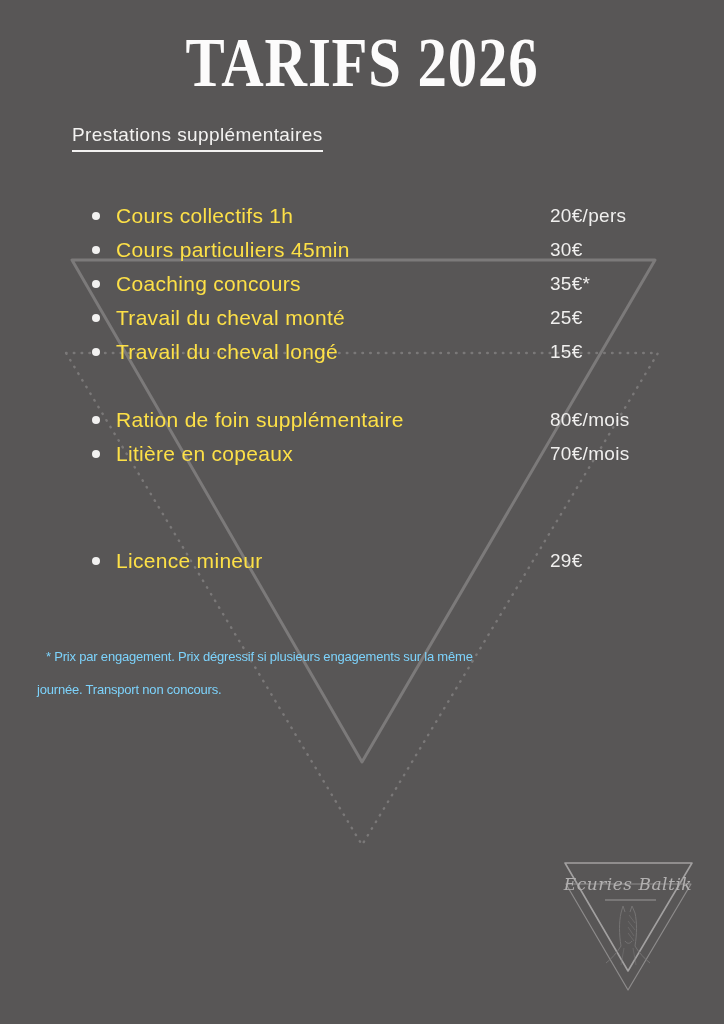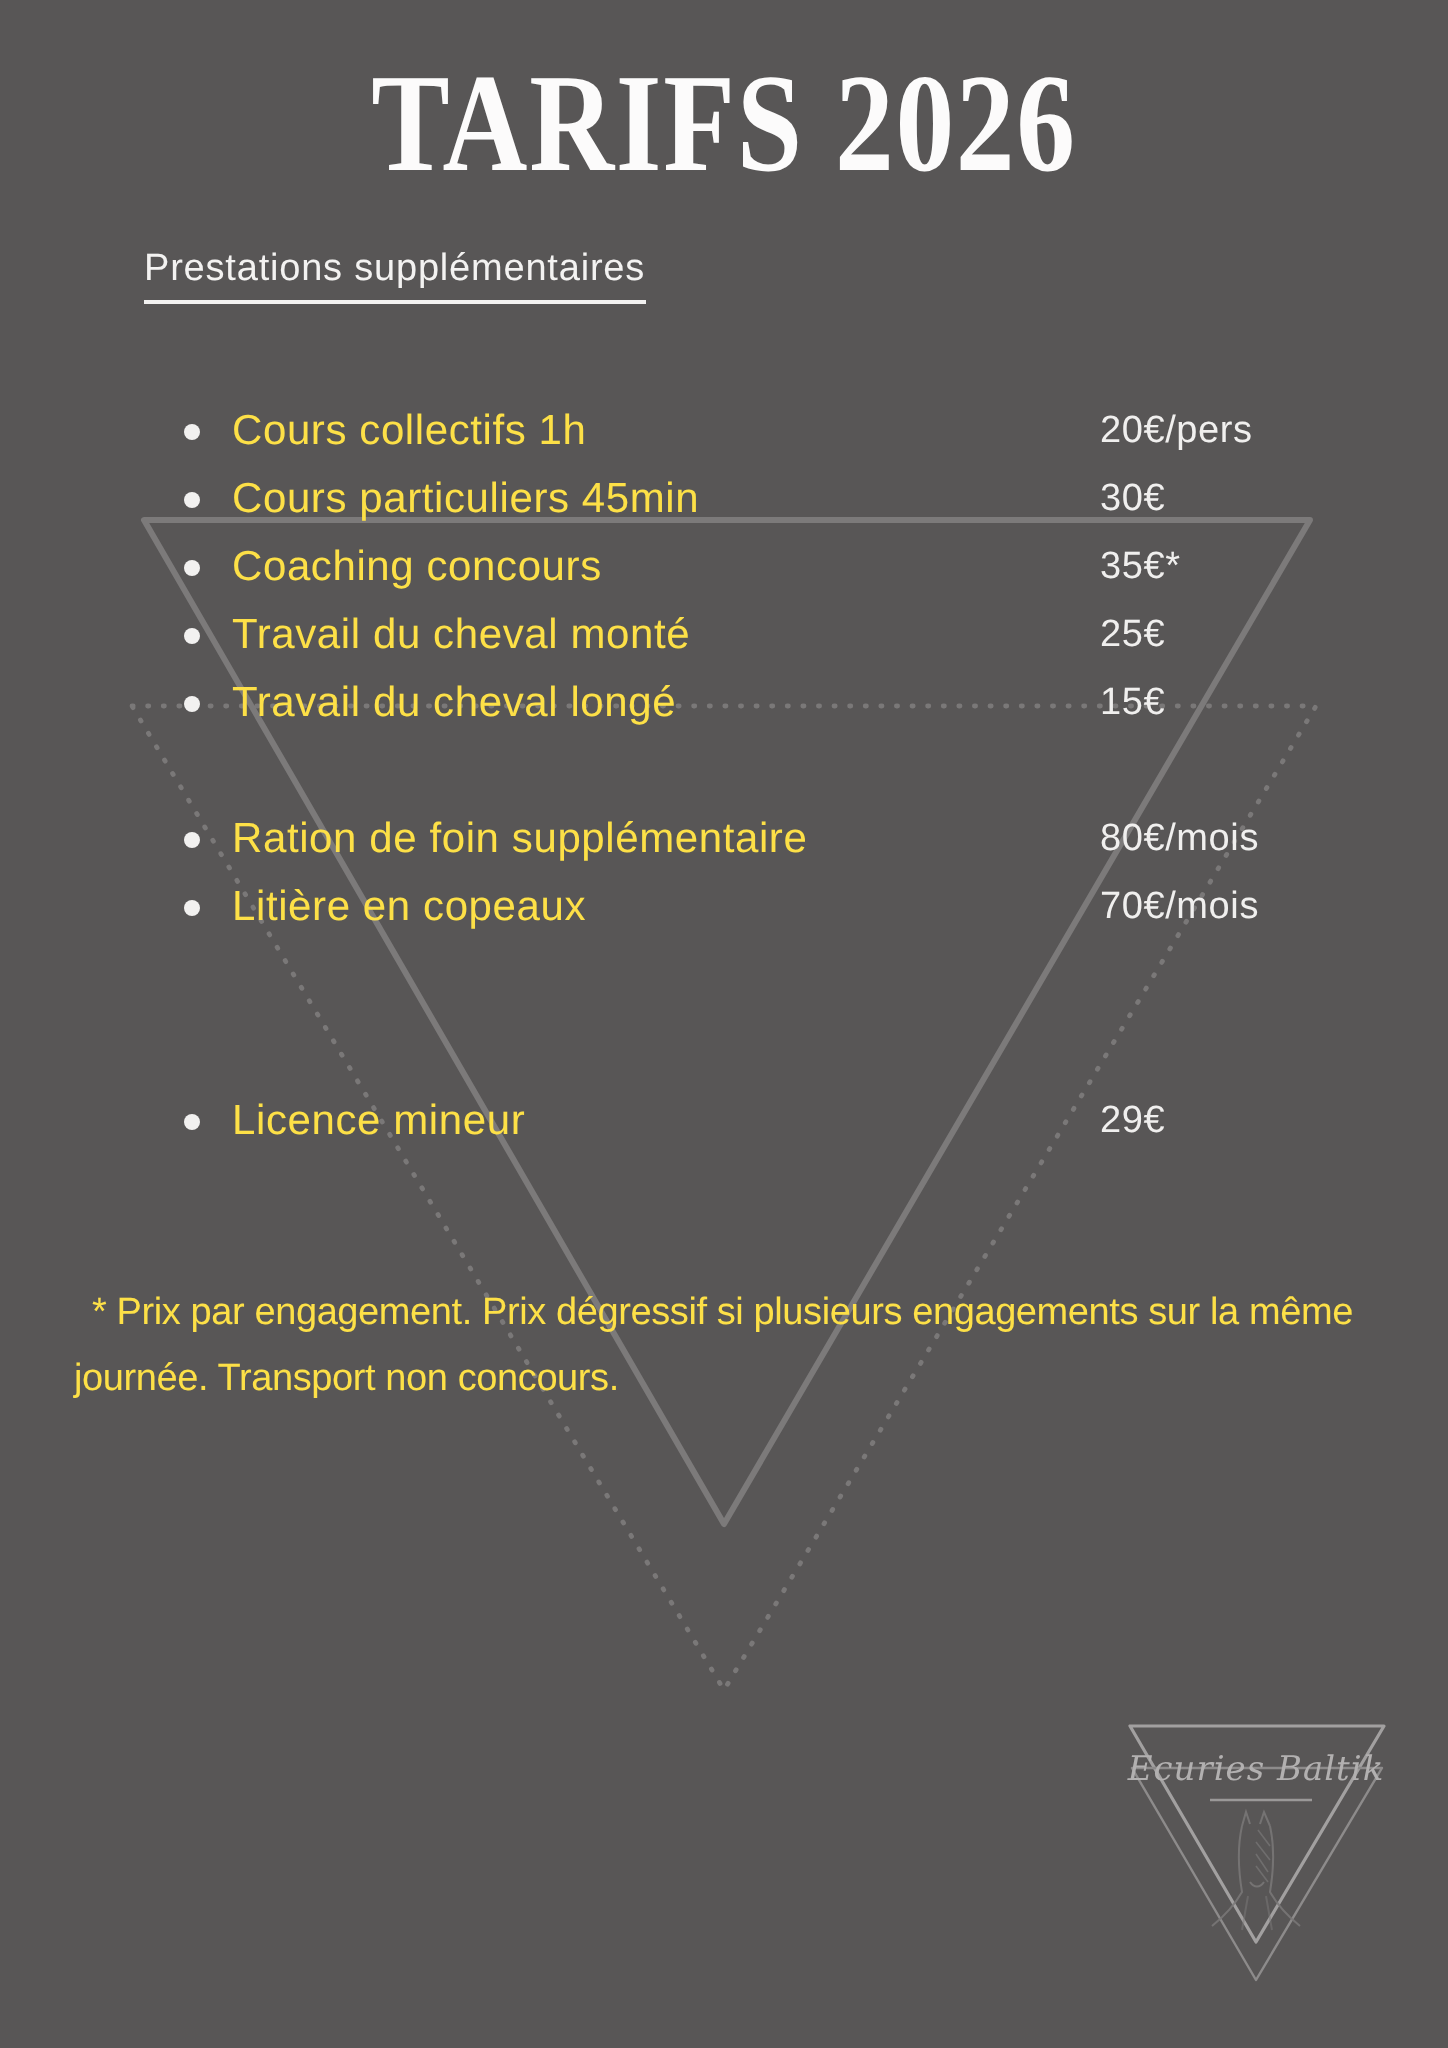--- a/index.html
+++ b/index.html
@@ -38,21 +38,21 @@
   .label{
     position:absolute;left:116px;top:0;line-height:34px;
     font-size:21px;letter-spacing:0.3px;white-space:nowrap;color:#fde047;
   }
   .price{
     position:absolute;left:550px;top:0;line-height:34px;
     font-size:19px;letter-spacing:0.3px;white-space:nowrap;color:#f0efee;
   }
   .footnote{
     position:absolute;left:37px;top:640px;width:660px;
-    font-size:19px;line-height:33px;letter-spacing:-0.2px;color:#fde047;
+    font-size:13px;line-height:33px;letter-spacing:-0.2px;color:#7dd3fc;
   }
   .footnote .fn1{padding-left:9px;white-space:nowrap;}
   .footnote .fn2{white-space:nowrap;}
   .logo{position:absolute;left:540px;top:845px;}
   .logo text{
     font-family:"DejaVu Serif","Liberation Serif",serif;
     font-style:italic;font-size:17px;fill:#b2b0b0;letter-spacing:0.5px;
   }
 </style>
 </head>

